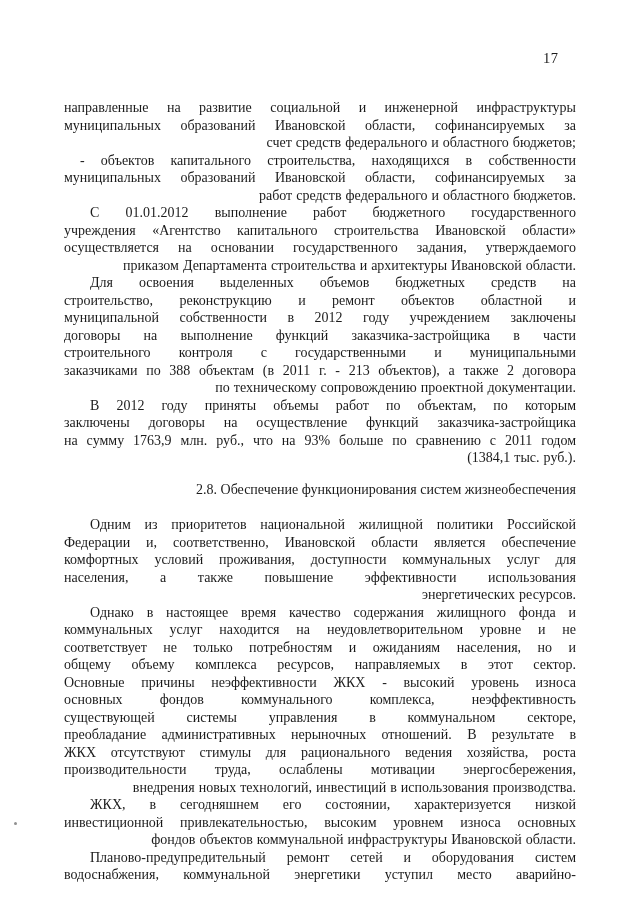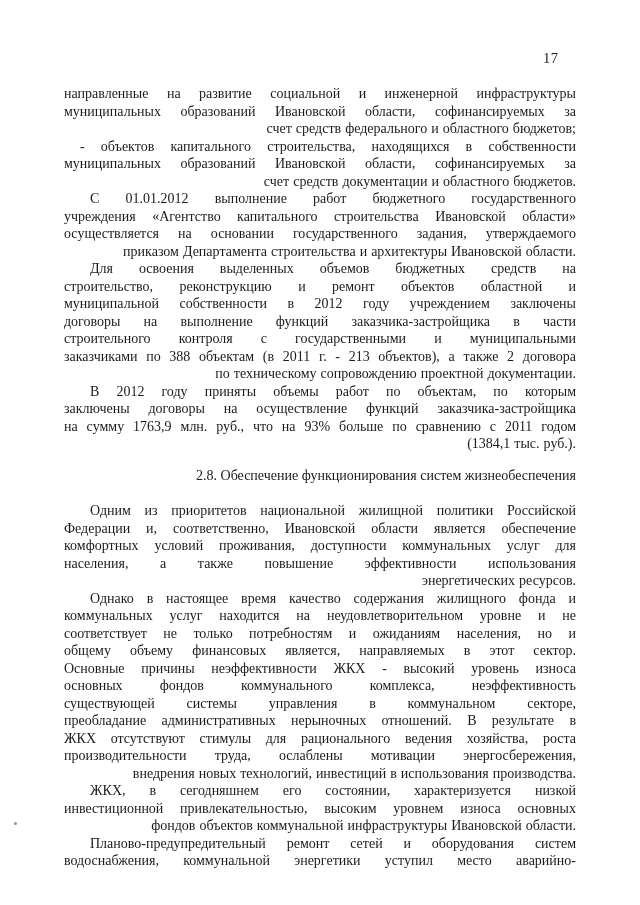--- a/index.html
+++ b/index.html
@@ -22,21 +22,21 @@
     left: 543px;
     width: 26px;
     font-size: 14.5px;
     line-height: 17px;
     text-align: left;
     letter-spacing: 0.5px;
     font-family: Liberation Serif, serif;
   }
   .doc-body {
     position: absolute;
-    top: 85px;
+    top: 99px;
     left: 64px;
     width: 512px;
   }
   .paragraph { margin: 0; padding: 0; }
   .text-line {
     font-size: 14px;
     line-height: 17.5px;
     height: 17.5px;
     overflow: hidden;
     word-spacing: 0.5px;
@@ -74,21 +74,21 @@
   <div class="page-number">17</div>
   <div class="doc-body">
       <div class="paragraph">
         <div class="text-line just">направленные на развитие социальной и инженерной инфраструктуры</div>
         <div class="text-line just">муниципальных образований Ивановской области, софинансируемых за</div>
         <div class="text-line">счет средств федерального и областного бюджетов;</div>
       </div>
       <div class="paragraph">
         <div class="text-line just ind-dash">- объектов капитального строительства, находящихся в собственности</div>
         <div class="text-line just">муниципальных образований Ивановской области, софинансируемых за</div>
-        <div class="text-line">счет средств документации и областного бюджетов.</div>
+        <div class="text-line">работ средств федерального и областного бюджетов.</div>
       </div>
       <div class="paragraph">
         <div class="text-line just ind-normal">С 01.01.2012 выполнение работ бюджетного государственного</div>
         <div class="text-line just">учреждения «Агентство капитального строительства Ивановской области»</div>
         <div class="text-line just">осуществляется на основании государственного задания, утверждаемого</div>
         <div class="text-line">приказом Департамента строительства и архитектуры Ивановской области.</div>
       </div>
       <div class="paragraph">
         <div class="text-line just ind-normal">Для освоения выделенных объемов бюджетных средств на</div>
         <div class="text-line just">строительство, реконструкцию и ремонт объектов областной и</div>
@@ -109,21 +109,21 @@
         <div class="text-line just ind-normal">Одним из приоритетов национальной жилищной политики Российской</div>
         <div class="text-line just">Федерации и, соответственно, Ивановской области является обеспечение</div>
         <div class="text-line just">комфортных условий проживания, доступности коммунальных услуг для</div>
         <div class="text-line just">населения, а также повышение эффективности использования</div>
         <div class="text-line">энергетических ресурсов.</div>
       </div>
       <div class="paragraph">
         <div class="text-line just ind-normal">Однако в настоящее время качество содержания жилищного фонда и</div>
         <div class="text-line just">коммунальных услуг находится на неудовлетворительном уровне и не</div>
         <div class="text-line just">соответствует не только потребностям и ожиданиям населения, но и</div>
-        <div class="text-line just">общему объему финансовых является, направляемых в этот сектор.</div>
+        <div class="text-line just">общему объему комплекса ресурсов, направляемых в этот сектор.</div>
         <div class="text-line just">Основные причины неэффективности ЖКХ - высокий уровень износа</div>
         <div class="text-line just">основных фондов коммунального комплекса, неэффективность</div>
         <div class="text-line just">существующей системы управления в коммунальном секторе,</div>
         <div class="text-line just">преобладание административных нерыночных отношений. В результате в</div>
         <div class="text-line just">ЖКХ отсутствуют стимулы для рационального ведения хозяйства, роста</div>
         <div class="text-line just">производительности труда, ослаблены мотивации энергосбережения,</div>
         <div class="text-line">внедрения новых технологий, инвестиций в использования производства.</div>
       </div>
       <div class="paragraph">
         <div class="text-line just ind-normal">ЖКХ, в сегодняшнем его состоянии, характеризуется низкой</div>

